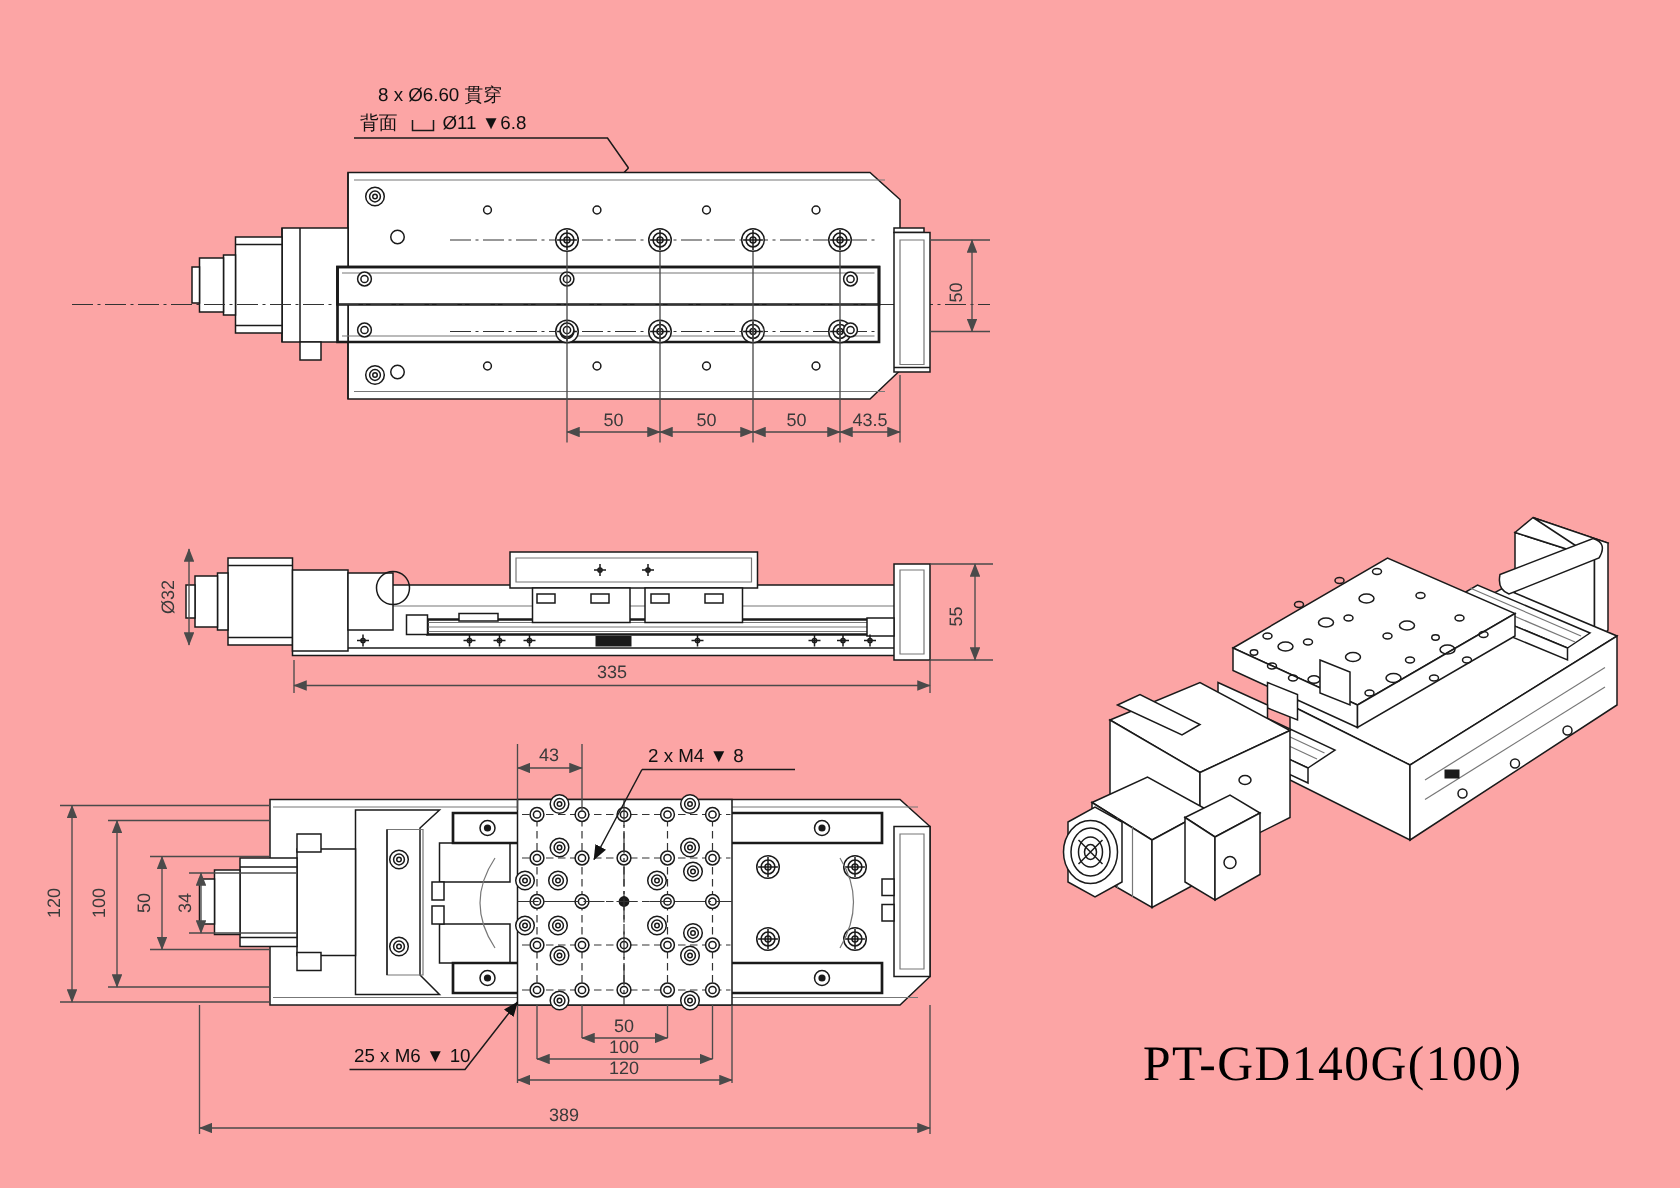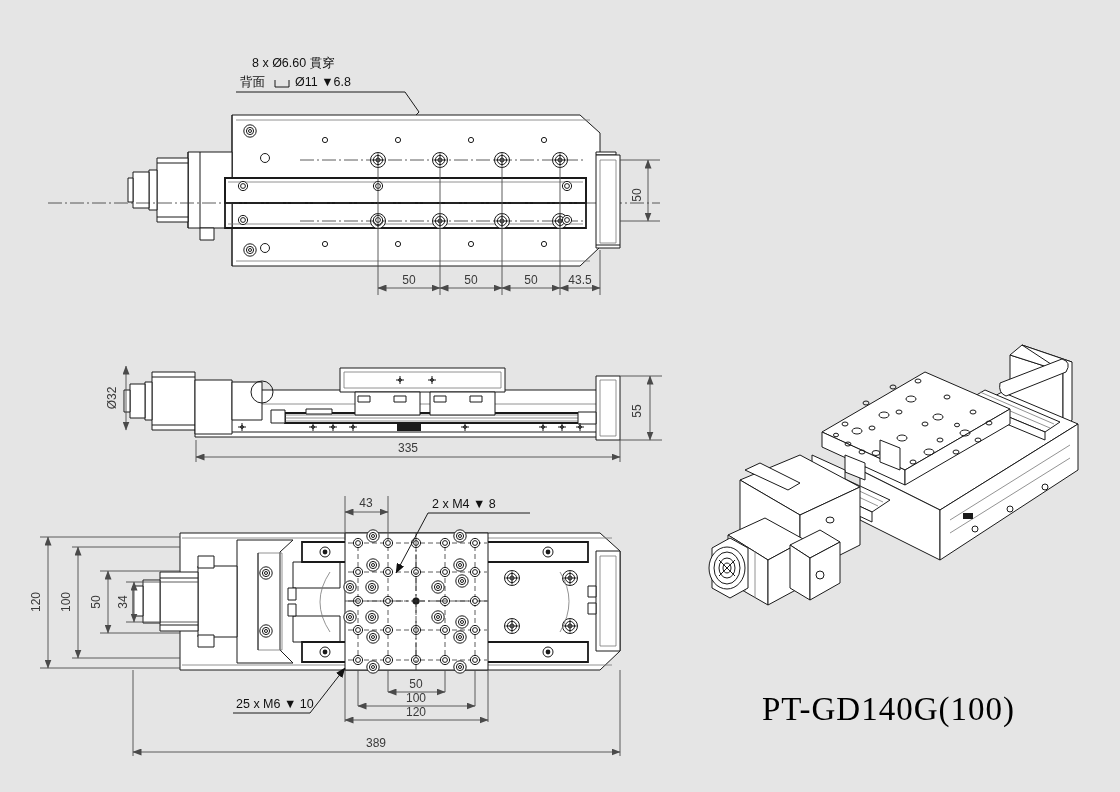--- a/index.html
+++ b/index.html
@@ -1,18 +1,18 @@
 <!DOCTYPE html>
 <html><head>
 <meta charset="utf-8">
 <style>
   html,body{margin:0;padding:0;background:#ffffff;}
   body{width:1120px;height:792px;overflow:hidden;
        font-family:"Liberation Sans", sans-serif;color:#000;}
-  #sheet{position:relative;width:1120px;height:792px;background:#e5e5e5;}
+  #sheet{position:relative;width:1120px;height:792px;background:#fca5a5;}
   svg{display:block;}
   .dimtxt{font-family:"Liberation Sans", sans-serif;font-size:12px;fill:#3a3a3a;}
   .anntxt{font-family:"Liberation Sans", sans-serif;font-size:12.5px;fill:#111;}
   .title{font-family:"Liberation Serif", serif;font-size:33px;fill:#000;letter-spacing:1px;}
   .ln{stroke:#1a1a1a;fill:none;stroke-width:1;}
   .lnT{stroke:#1a1a1a;fill:none;stroke-width:1.8;}
   .lnL{stroke:#777;fill:none;stroke-width:0.8;}
   .dim{stroke:#4a4a4a;fill:none;stroke-width:0.9;}
   .ctr{stroke:#333;fill:none;stroke-width:0.8;
        stroke-dasharray:14 3 2 3;}

